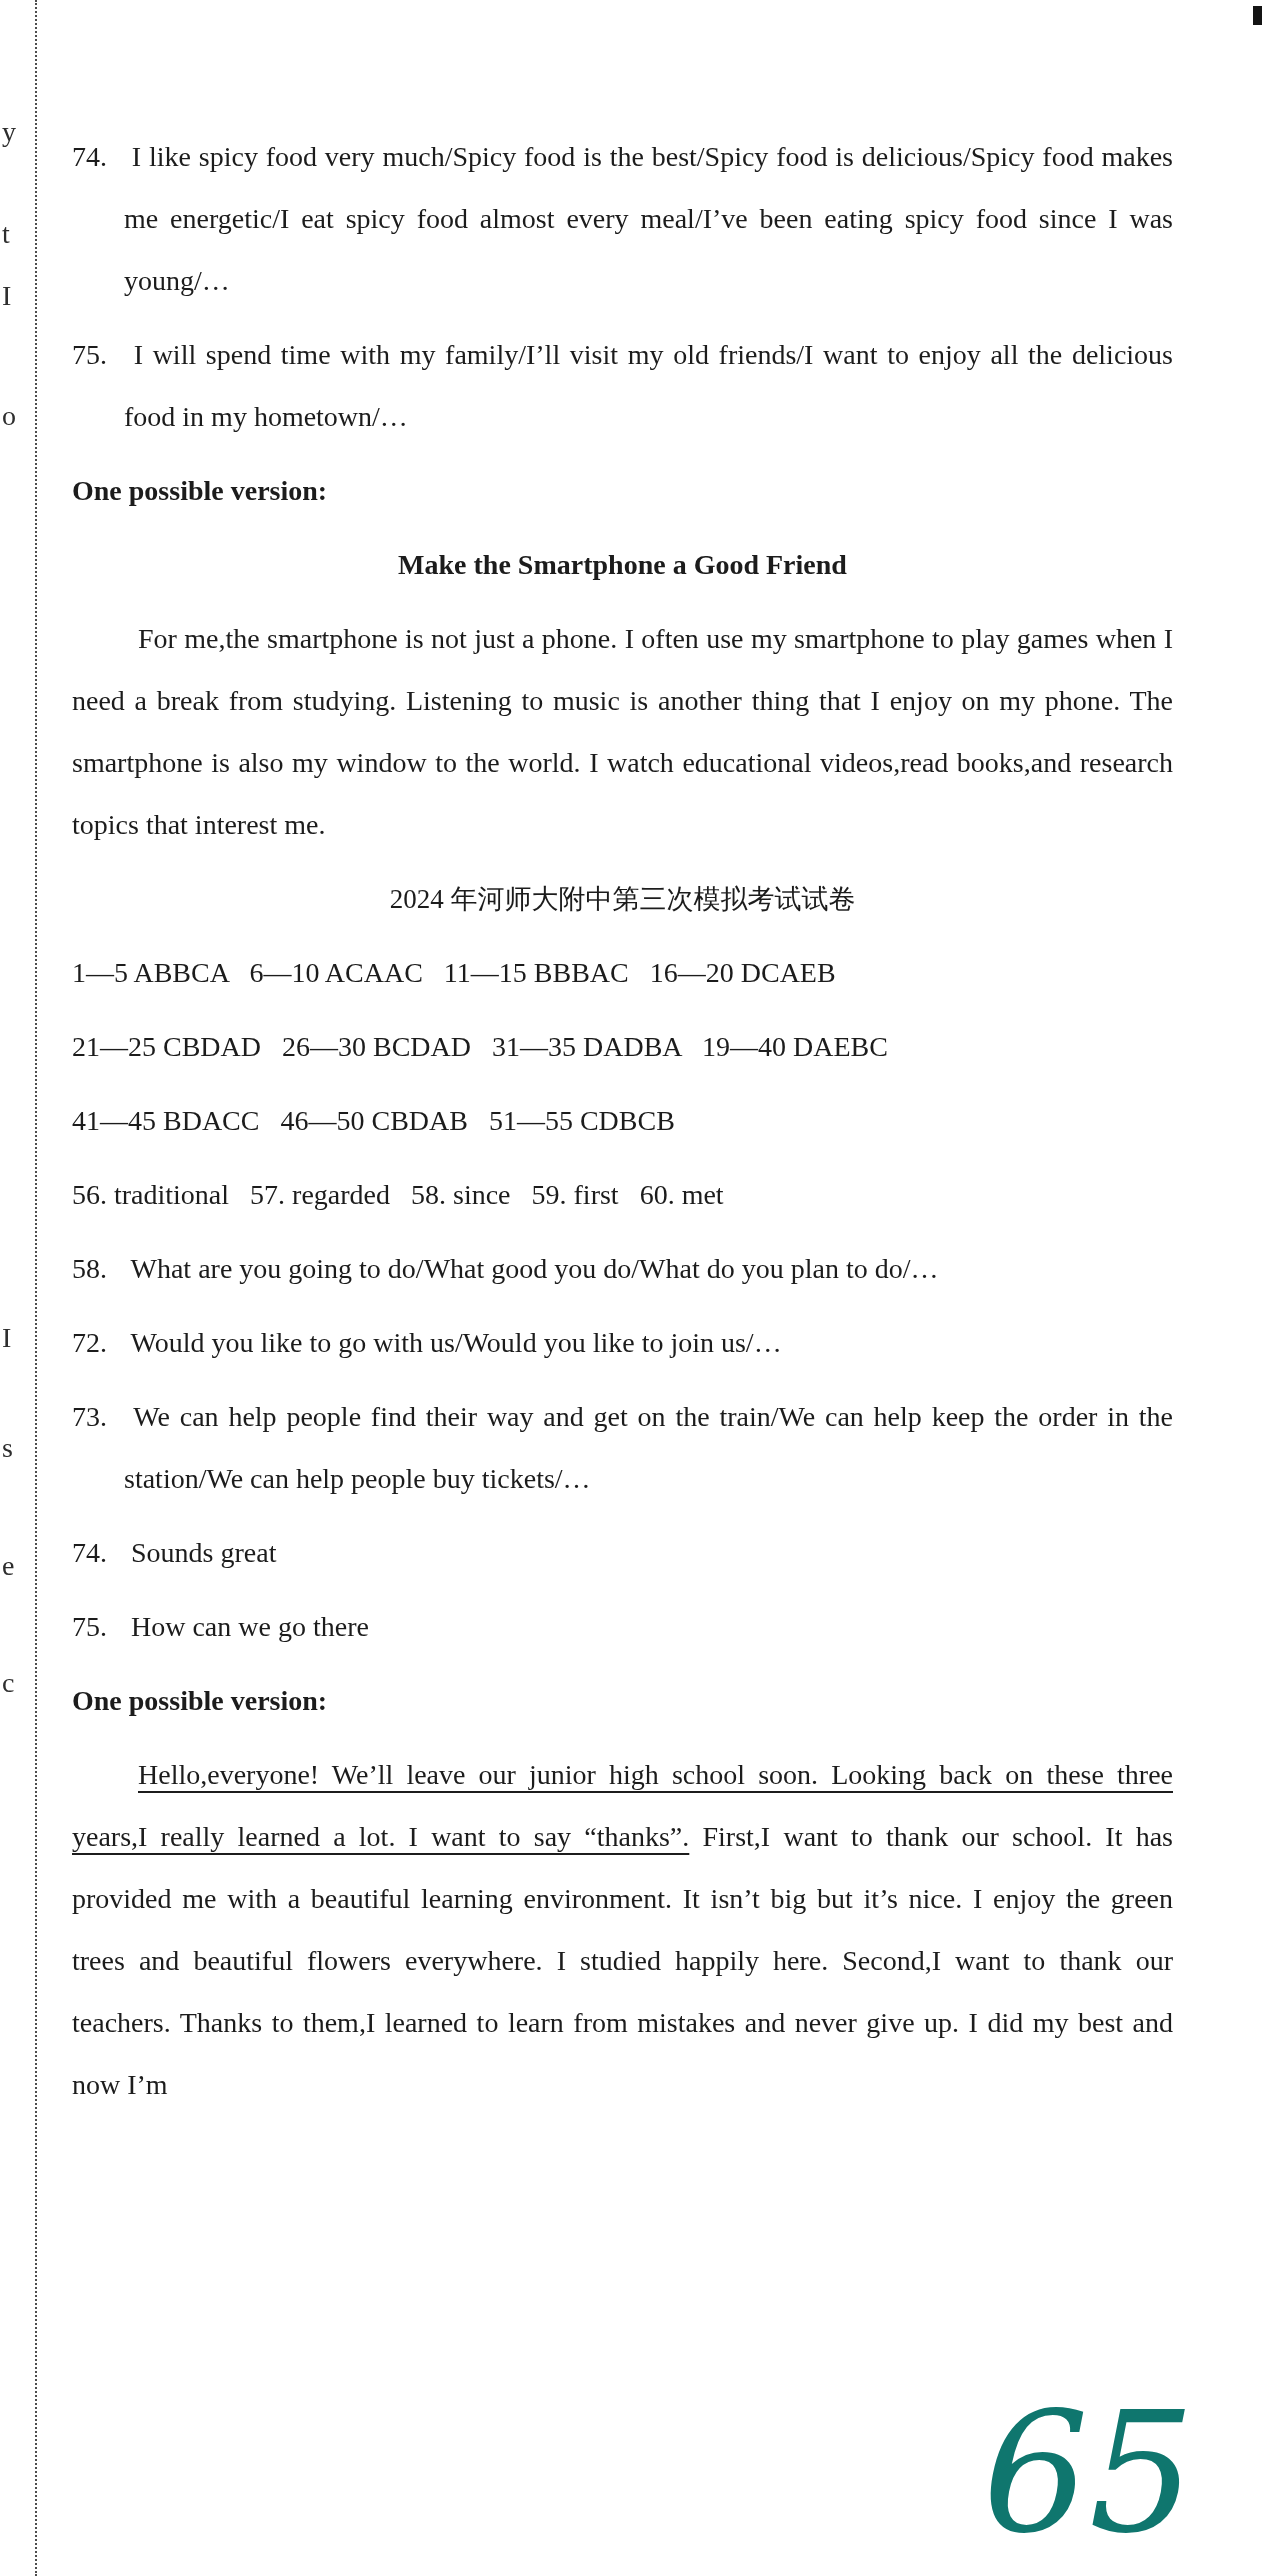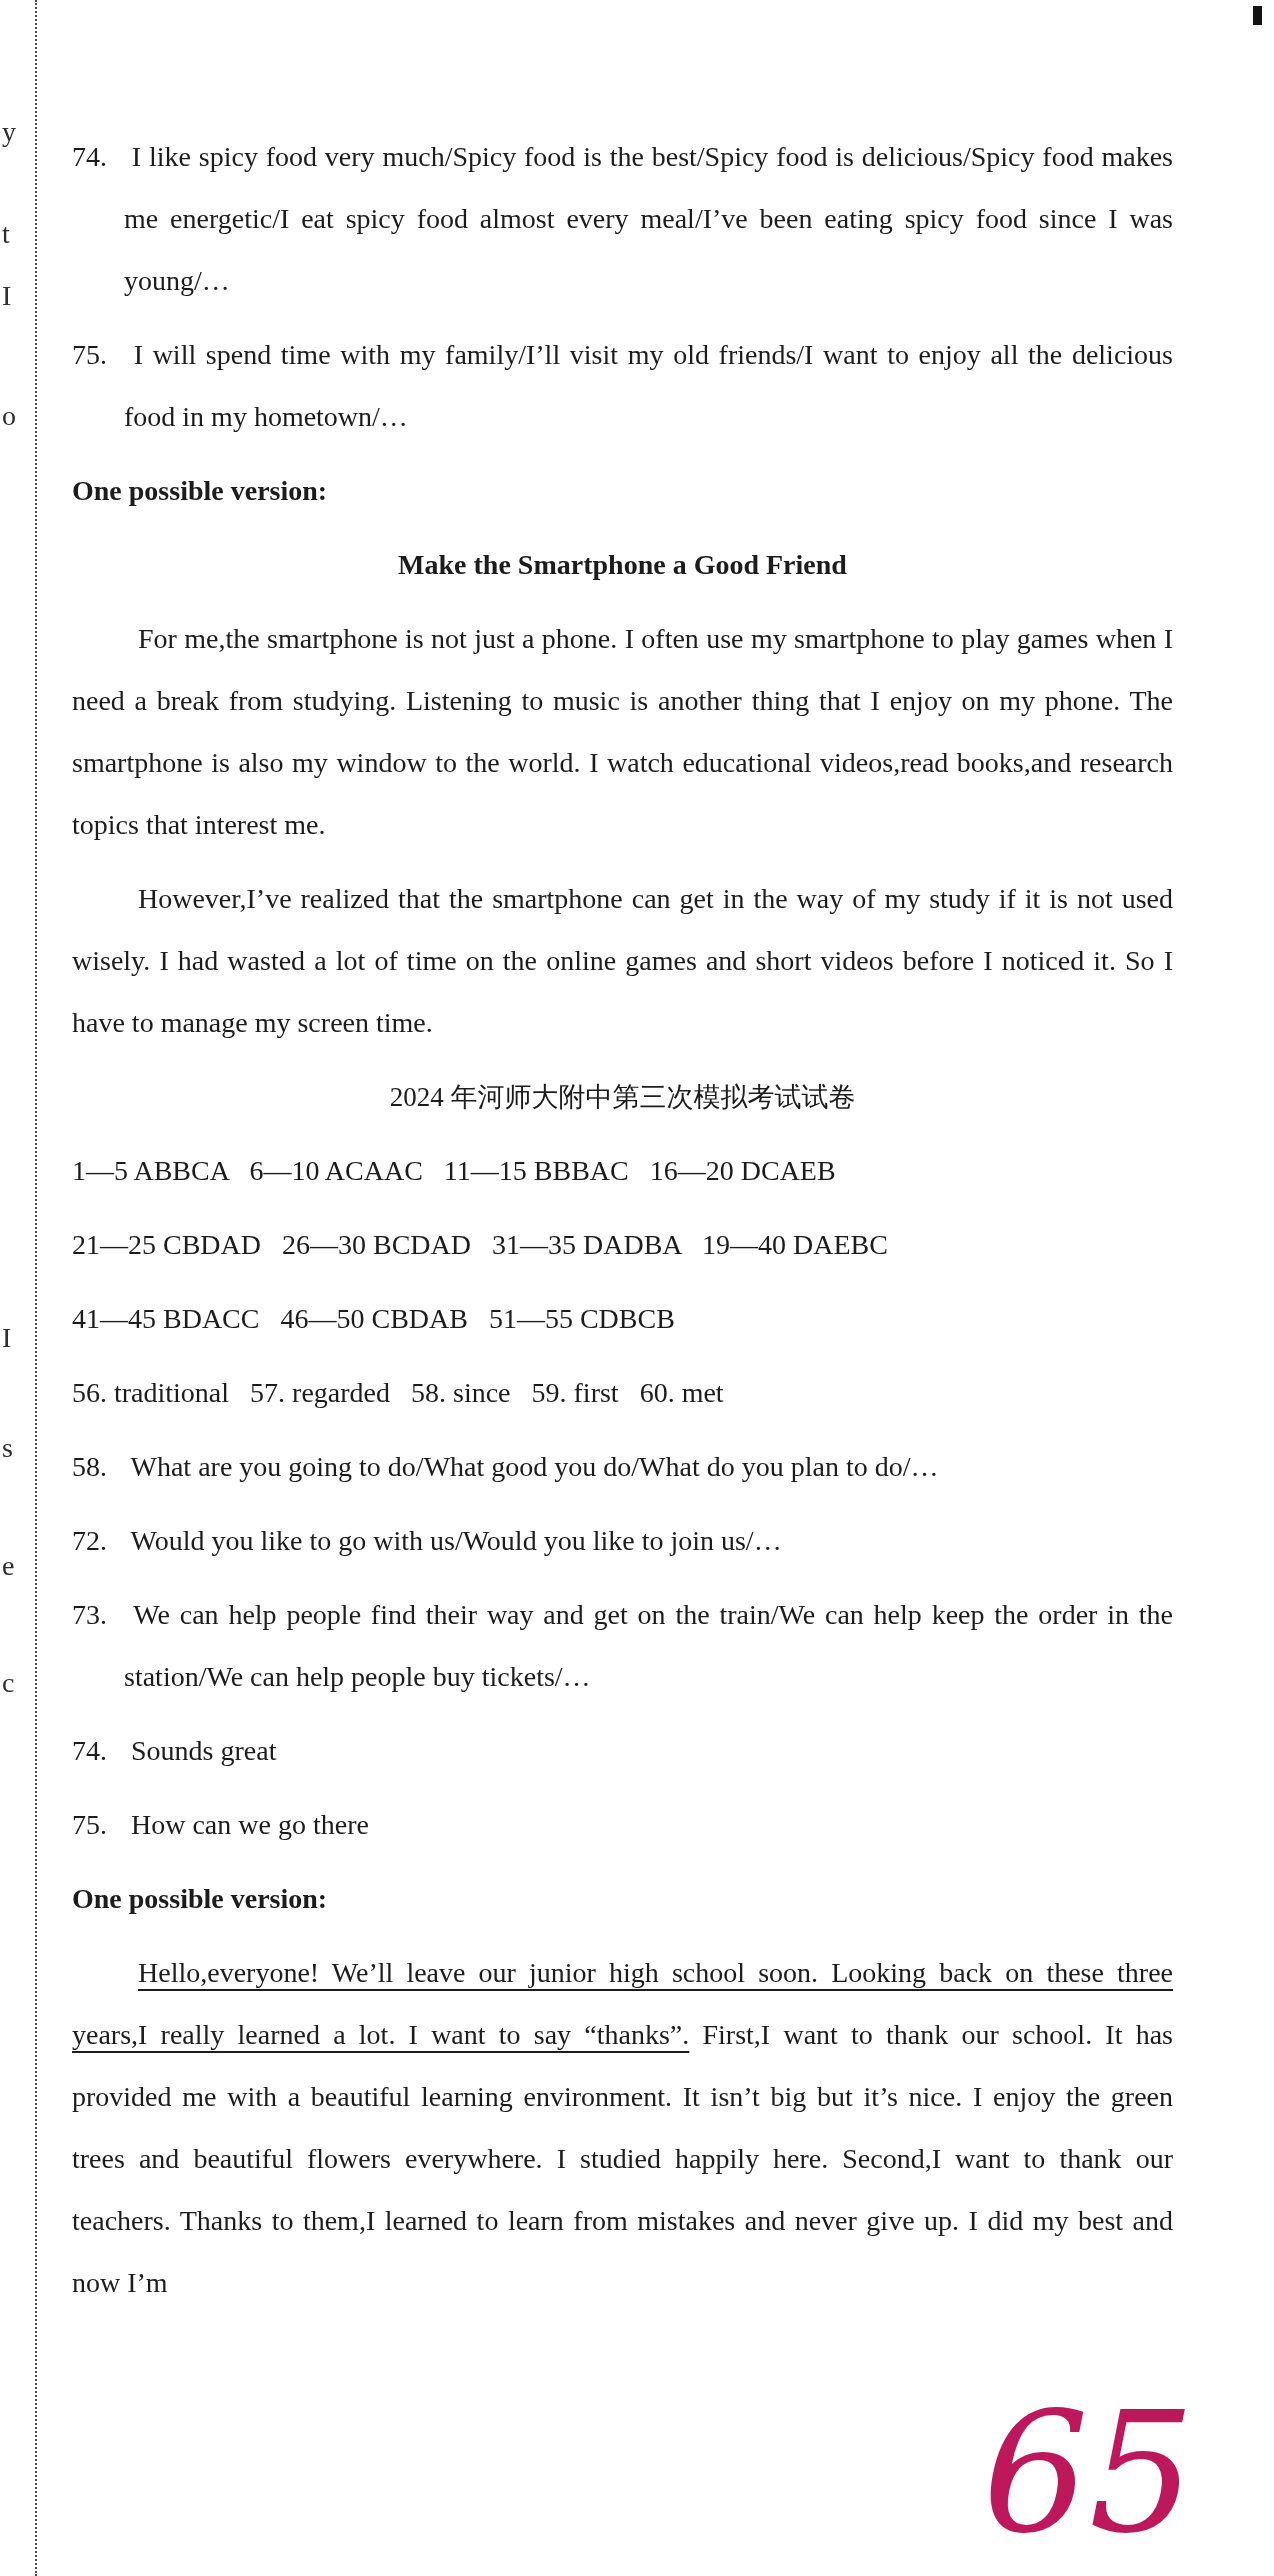--- a/index.html
+++ b/index.html
@@ -100,21 +100,21 @@
 
   .watermark {
     position: absolute;
     right: 79px;
     bottom: 19.4px;
     z-index: 0;
     font-family: "DejaVu Serif", serif;
     font-style: italic;
     font-size: 167px;
     line-height: 1;
-    color: #be185d;
+    color: #0f766e;
   }
 </style>
 </head>
 <body>
 
 <div class="divider"></div>
 <div class="corner-mark"></div>
 
 <span class="fragment f0">y</span>
 <span class="fragment f1">t</span>
@@ -131,21 +131,20 @@
 
   <p class="item"><span class="num">74.</span> <span>I like spicy food very much/Spicy food is the best/Spicy food is delicious/Spicy food makes me energetic/I eat spicy food almost every meal/I’ve been eating spicy food since I was young/…</span></p>
 
   <p class="item"><span class="num">75.</span> <span>I will spend time with my family/I’ll visit my old friends/I want to enjoy all the delicious food in my hometown/…</span></p>
 
   <p class="label-bold">One possible version:</p>
 
   <p class="center-bold">Make the Smartphone a Good Friend</p>
 
   <p class="para">For me,the smartphone is not just a phone. I often use my smartphone to play games when I need a break from studying. Listening to music is another thing that I enjoy on my phone. The smartphone is also my window to the world. I watch educational videos,read books,and research topics that interest me.</p>
-  <p class="para">However,I’ve realized that the smartphone can get in the way of my study if it is not used wisely. I had wasted a lot of time on the online games and short videos before I noticed it. So I have to manage my screen time.</p>
 
   <p class="cjk-heading">2024 年河师大附中第三次模拟考试试卷</p>
 
   <p class="answers">1—5 ABBCA   6—10 ACAAC   11—15 BBBAC   16—20 DCAEB</p>
   <p class="answers">21—25 CBDAD   26—30 BCDAD   31—35 DADBA   19—40 DAEBC</p>
   <p class="answers">41—45 BDACC   46—50 CBDAB   51—55 CDBCB</p>
   <p class="answers">56. traditional   57. regarded   58. since   59. first   60. met</p>
 
   <p class="item"><span class="num">58.</span> <span>What are you going to do/What good you do/What do you plan to do/…</span></p>
 

